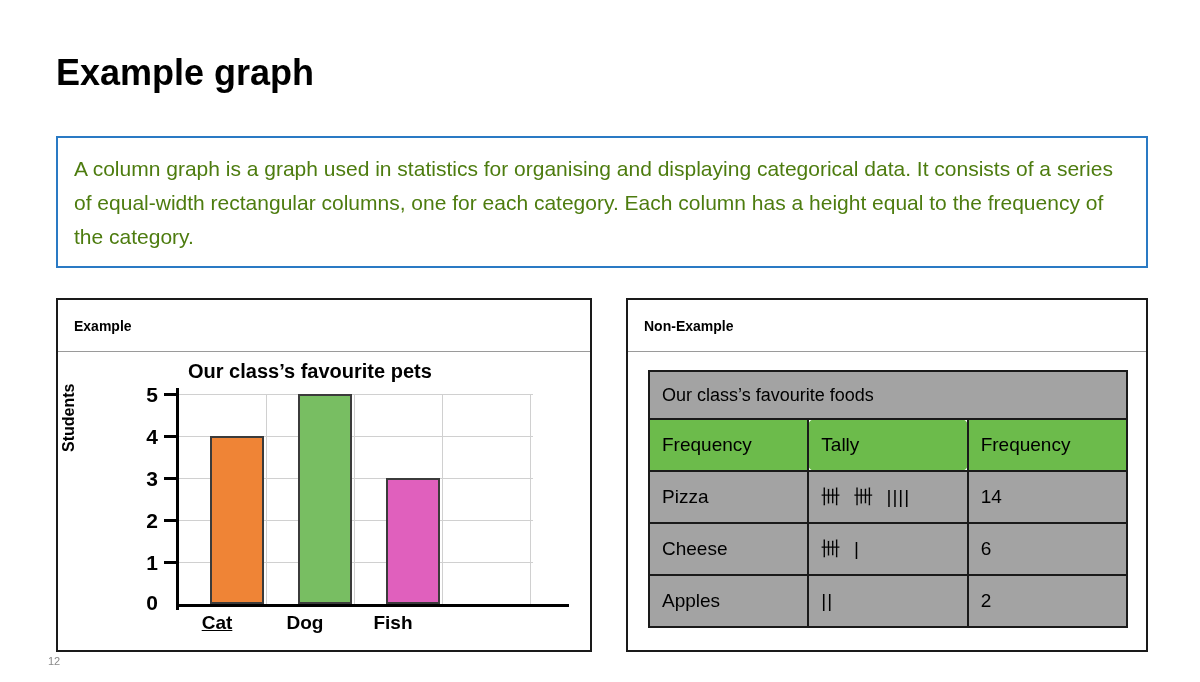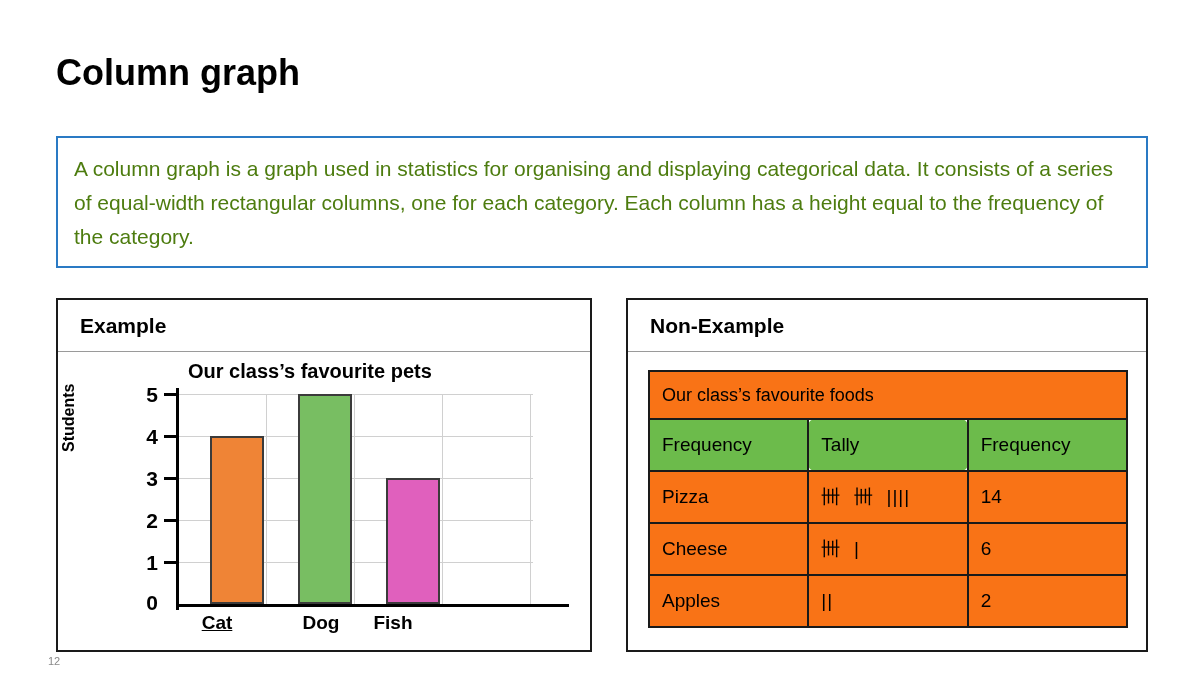--- a/index.html
+++ b/index.html
@@ -44,22 +44,22 @@
     background: #fff;
   }
   .panel-left  { left: 56px;  top: 298px; width: 536px; height: 354px; }
   .panel-right { left: 626px; top: 298px; width: 522px; height: 354px; }
 
   .panel-header {
     height: 52px;
     border-bottom: 1.5px solid #9a9a9a;
     display: flex;
     align-items: center;
-    padding-left: 22px;
-    font-size: 21px;
+    padding-left: 16px;
+    font-size: 14px;
     font-weight: bold;
   }
 
   
   .chart-area {
     position: relative;
     width: 100%;
     height: 300px;
   }
   .chart-title {
@@ -151,21 +151,21 @@
     border-collapse: collapse;
     width: 100%;
     table-layout: fixed;
   }
   table.tally td {
     border: 2px solid #1a1a1a;
     height: 52px;
     padding: 0 12px;
     font-size: 19px;
     vertical-align: middle;
-    background: #f97316;
+    background: #a3a3a3;
   }
   table.tally td.caption-cell {
     font-size: 18px;
     height: 48px;
   }
   table.tally tr.head td {
     background: #6cbb4b;
     font-size: 19px;
   }
   .col-response { width: 40%; }
@@ -175,21 +175,21 @@
     font-family: "Liberation Sans", sans-serif;
     font-size: 19px;
     letter-spacing: 1px;
     white-space: pre;
     margin-left: 25px;
   }
 </style>
 </head>
 <body>
 
-<div class="slide-title">Column graph</div>
+<div class="slide-title">Example graph</div>
 
 <div class="definition-box">
   <div class="definition-text">A column graph is a graph used in statistics for organising and displaying categorical data. It consists of a series of equal-width rectangular columns, one for each category. Each column has a height equal to the frequency of the category.</div>
 </div>
 
 <div class="panel panel-left">
   <div class="panel-header">Example</div>
 
   <div class="chart-area">
     <div class="chart-title">Our class’s favourite pets</div>
@@ -222,21 +222,21 @@
     <div class="ytick-mark" style="top:209px;"></div>
 
     <div class="ytick-label" style="left:66px; top:32px;">5</div>
     <div class="ytick-label" style="left:66px; top:74px;">4</div>
     <div class="ytick-label" style="left:66px; top:116px;">3</div>
     <div class="ytick-label" style="left:66px; top:158px;">2</div>
     <div class="ytick-label" style="left:66px; top:200px;">1</div>
     <div class="ytick-label" style="left:66px; top:240px;">0</div>
 
     <div class="xtick-label" style="left:104px;text-decoration:underline;">Cat</div>
-    <div class="xtick-label" style="left:208px;">Dog</div>
+    <div class="xtick-label" style="left:192px;">Dog</div>
     <div class="xtick-label" style="left:280px;">Fish</div>
   </div>
 </div>
 
 <div class="panel panel-right">
   <div class="panel-header">Non-Example</div>
 
   <div class="tally-wrap">
     <table class="tally">
       <tbody>

